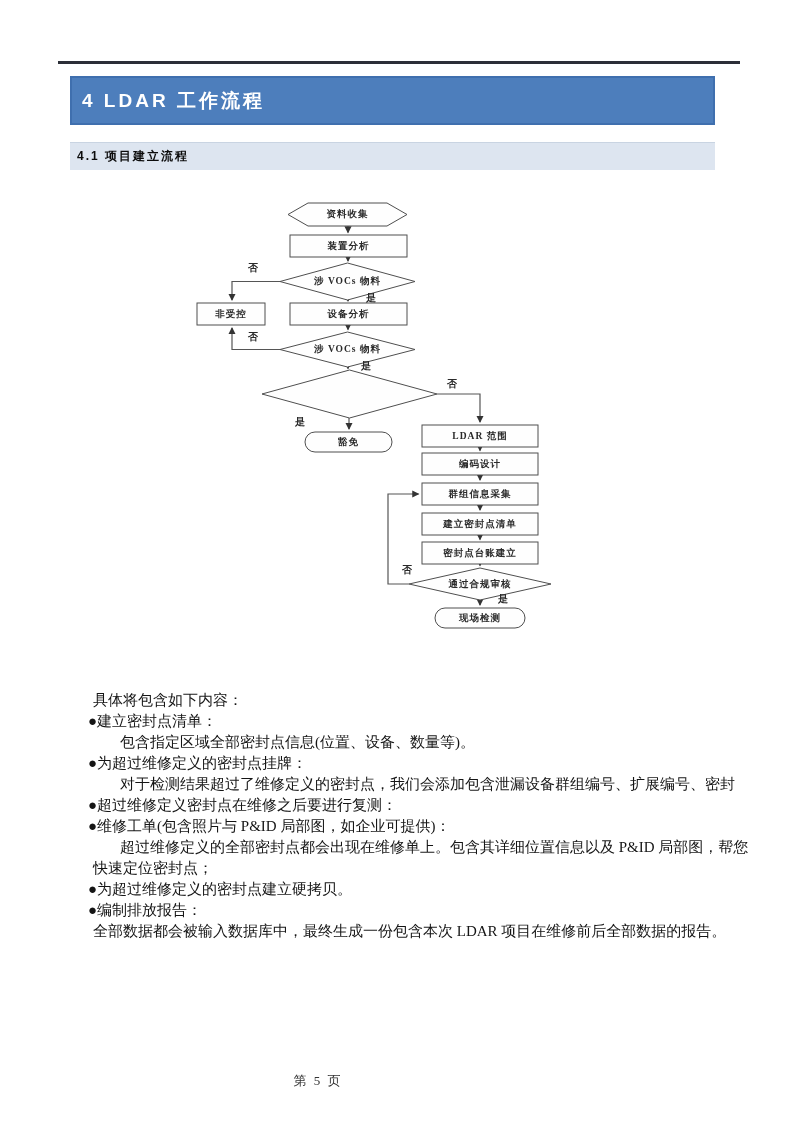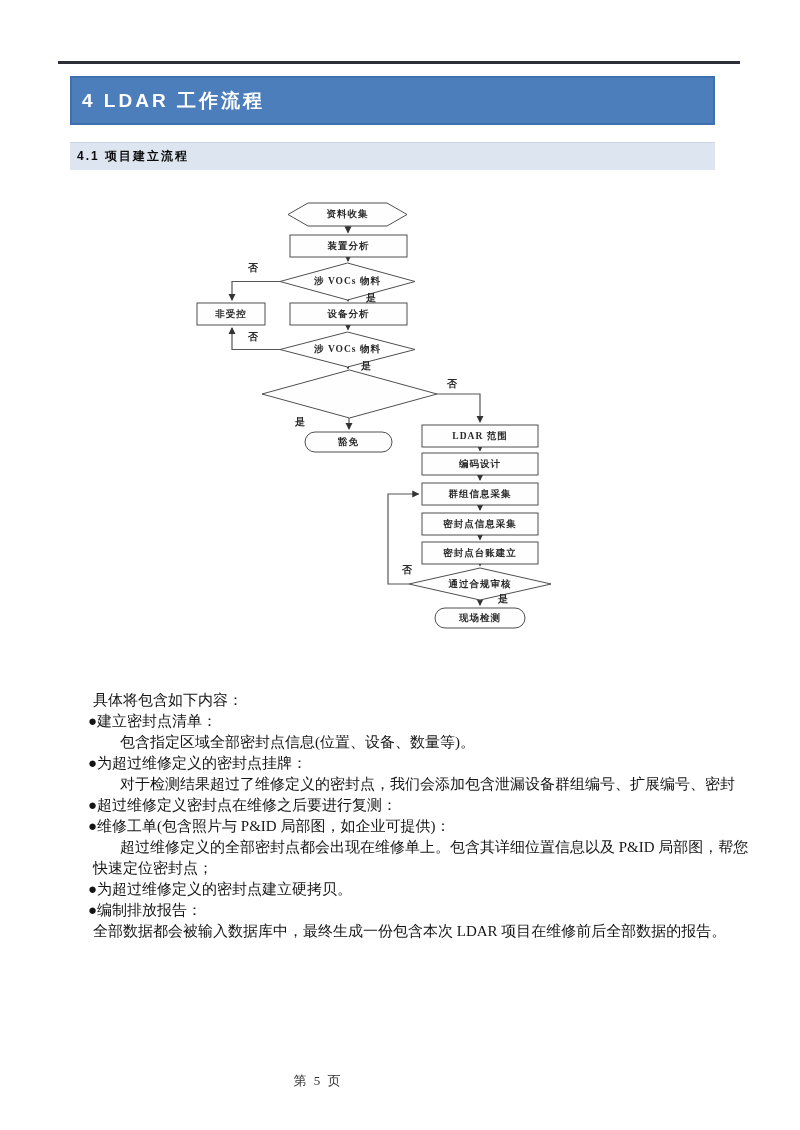--- a/index.html
+++ b/index.html
@@ -122,21 +122,21 @@
   <div class="fnode" style="left:98px;top:3px;width:119px;height:23px;">资料收集</div>
   <div class="fnode" style="left:100px;top:35px;width:117px;height:22px;">装置分析</div>
   <div class="fnode" style="left:88px;top:69px;width:139px;height:25px;">涉 VOCs 物料</div>
   <div class="fnode" style="left:7px;top:103px;width:68px;height:22px;border-radius:8px;">非受控</div>
   <div class="fnode" style="left:100px;top:103px;width:117px;height:22px;">设备分析</div>
   <div class="fnode" style="left:88px;top:137px;width:139px;height:25px;">涉 VOCs 物料</div>
   <div class="fnode" style="left:115px;top:232px;width:87px;height:20px;">豁免</div>
   <div class="fnode" style="left:232px;top:225px;width:116px;height:22px;">LDAR 范围</div>
   <div class="fnode" style="left:232px;top:253px;width:116px;height:22px;">编码设计</div>
   <div class="fnode" style="left:232px;top:283px;width:116px;height:22px;">群组信息采集</div>
-  <div class="fnode" style="left:232px;top:313px;width:116px;height:22px;">密封点信息采集</div>
+  <div class="fnode" style="left:232px;top:313px;width:116px;height:22px;">建立密封点清单</div>
   <div class="fnode" style="left:232px;top:342px;width:116px;height:22px;">密封点台账建立</div>
   <div class="fnode" style="left:219px;top:372px;width:142px;height:24px;">通过合规审核</div>
   <div class="fnode" style="left:245px;top:408px;width:90px;height:20px;">现场检测</div>
 
   <div class="elabel" style="left:56px;top:61px;">否</div>
   <div class="elabel" style="left:174px;top:91px;">是</div>
   <div class="elabel" style="left:56px;top:130px;">否</div>
   <div class="elabel" style="left:169px;top:159px;">是</div>
   <div class="elabel" style="left:255px;top:177px;">否</div>
   <div class="elabel" style="left:103px;top:215px;">是</div>

